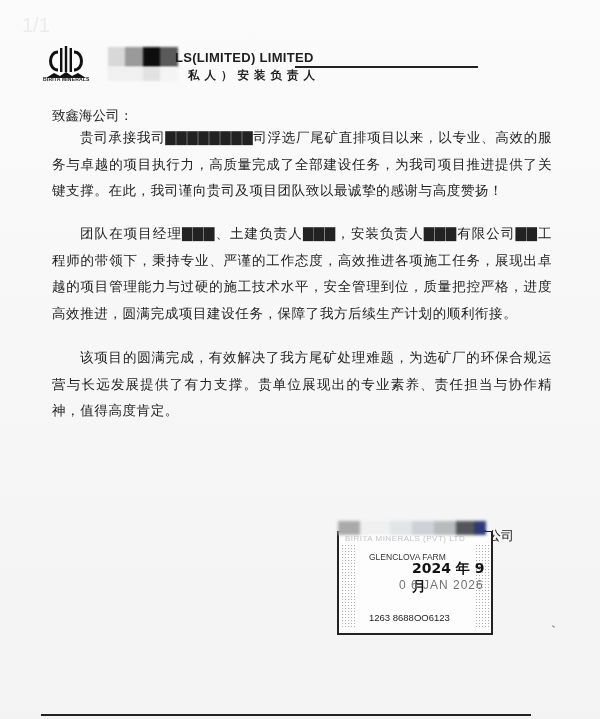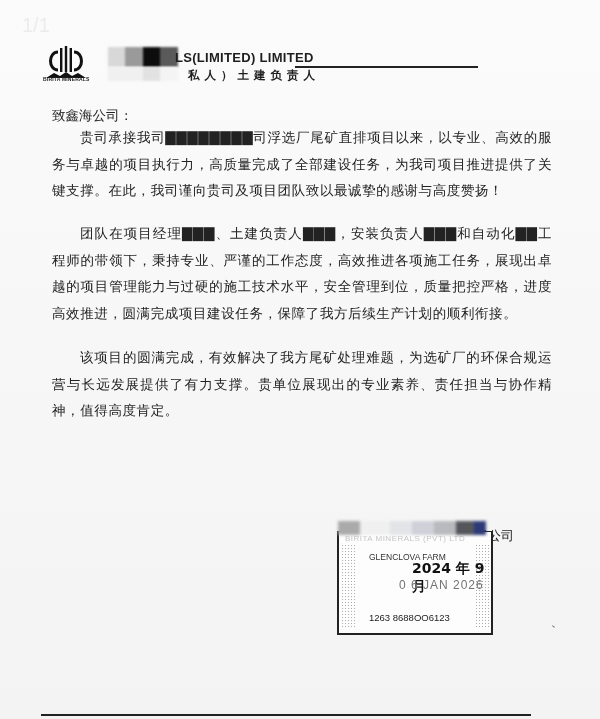--- a/index.html
+++ b/index.html
@@ -104,26 +104,26 @@
       <rect x="25.6" y="2" width="2.4" height="24" fill="#111"></rect>
       <path d="M2 32 L10 27 L16 30 L22 26 L28 30 L34 27 L42 32 Z" fill="#111"></path>
     </svg>
   </div>
   <div class="logo-text">BIRITA MINERALS</div>
 
   <div class="redact" style="left:108px;top:47px;width:70px;height:20px;background:linear-gradient(90deg,#d8d8d8 0 25%,#9a9a9a 25% 50%,#0d0d0d 50% 75%,#5a5a5a 75% 100%);filter:blur(1px);"></div>
   <div class="redact" style="left:108px;top:67px;width:70px;height:14px;background:linear-gradient(90deg,#f0f0f0 0 50%,#e2e2e2 50% 75%,#f4f4f4 75%);filter:blur(1px);"></div>
 
   <div class="co-en">LS(LIMITED)  LIMITED</div>
-  <div class="co-zh">私人）土建负责人</div>
+  <div class="co-zh">私人）安装负责人</div>
   <div class="header-rule"></div>
 
   <div class="salutation">致鑫海公司：</div>
   <div class="para p1">贵司承接我司▇▇▇▇▇▇▇▇司浮选厂尾矿直排项目以来，以专业、高效的服务与卓越的项目执行力，高质量完成了全部建设任务，为我司项目推进提供了关键支撑。在此，我司谨向贵司及项目团队致以最诚挚的感谢与高度赞扬！</div>
-  <div class="para p2">团队在项目经理▇▇▇、土建负责人▇▇▇，安装负责人▇▇▇和自动化▇▇工程师的带领下，秉持专业、严谨的工作态度，高效推进各项施工任务，展现出卓越的项目管理能力与过硬的施工技术水平，安全管理到位，质量把控严格，进度高效推进，圆满完成项目建设任务，保障了我方后续生产计划的顺利衔接。</div>
+  <div class="para p2">团队在项目经理▇▇▇、土建负责人▇▇▇，安装负责人▇▇▇有限公司▇▇工程师的带领下，秉持专业、严谨的工作态度，高效推进各项施工任务，展现出卓越的项目管理能力与过硬的施工技术水平，安全管理到位，质量把控严格，进度高效推进，圆满完成项目建设任务，保障了我方后续生产计划的顺利衔接。</div>
   <div class="para p3">该项目的圆满完成，有效解决了我方尾矿处理难题，为选矿厂的环保合规运营与长远发展提供了有力支撑。贵单位展现出的专业素养、责任担当与协作精神，值得高度肯定。</div>
 
   <div class="redact" style="left:338px;top:521px;width:148px;height:14px;background:linear-gradient(90deg,#aaa 0 15%,#f0f0f0 15% 35%,#e2e4e8 35% 50%,#cfd0d8 50% 65%,#b9babe 65% 80%,#55565c 80% 92%,#2d3a78 92%);filter:blur(1.5px);z-index:3;"></div>
   <div class="sig-company">限公司</div>
 
   <div class="stamp">
     <div class="edge-l"></div>
     <div class="edge-r"></div>
     <div class="stamp-faded">BIRITA MINERALS (PVT) LTD</div>
     <div class="stamp-farm">GLENCLOVA FARM</div>

